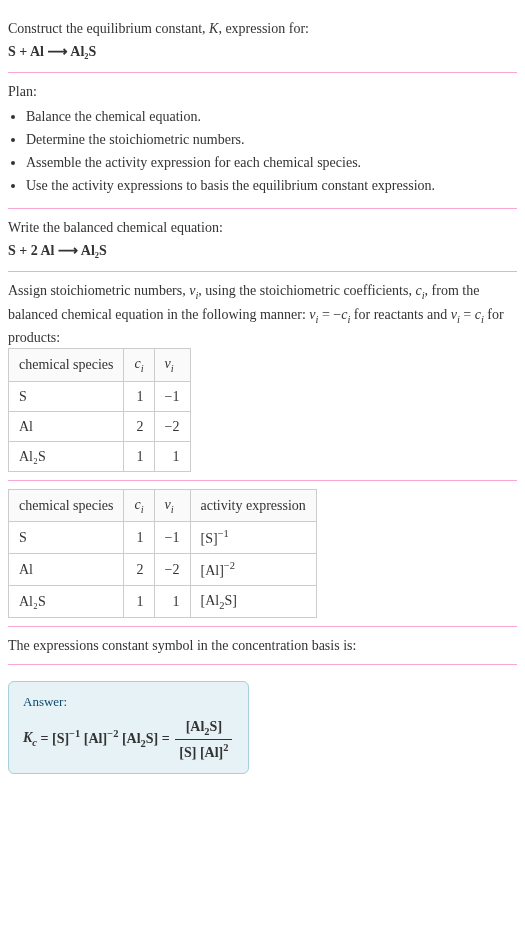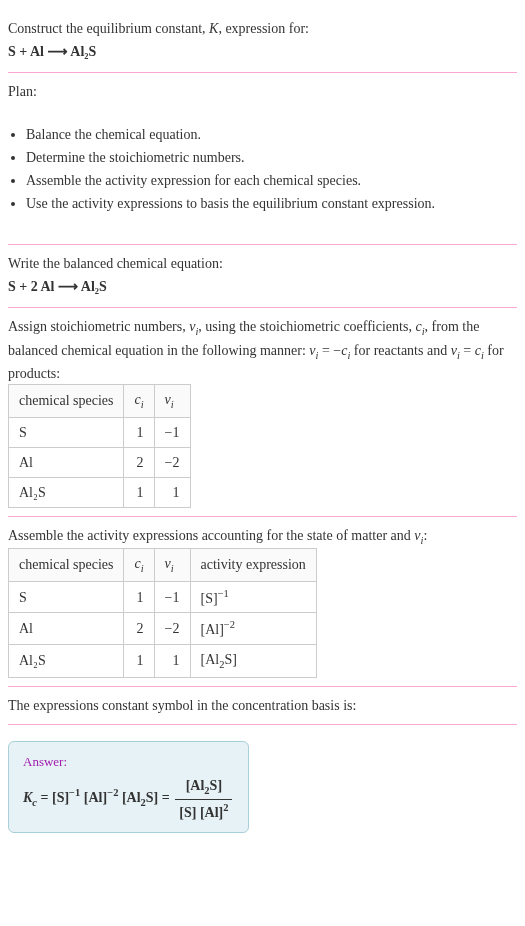--- a/index.html
+++ b/index.html
@@ -36,37 +36,37 @@
   }
   .answer-box {
     background: #e6f2f5;
     border: 1px solid #a8d0d8;
     border-radius: 6px;
     padding: 10px 14px;
     margin-top: 8px;
     display: inline-block;
   }
   .answer-label {
-    color: #a21caf;
+    color: #0c4a6e;
     font-size: 13px;
     margin-bottom: 4px;
   }
   .sub { vertical-align: sub; font-size: 0.75em; }
   .sup { vertical-align: super; font-size: 0.75em; }
   .ital { font-style: italic; }
   .frac {
     display: inline-block;
     text-align: center;
     vertical-align: middle;
     margin: 0 2px;
   }
   .frac .num { border-bottom: 1px solid #333; padding: 0 4px; display:block;}
   .frac .den { padding: 0 4px; display:block;}
   .eq-line { margin: 2px 0; }
-  ul.plan { margin: 22px 0; padding-left: 18px; }
+  ul.plan { margin: 4px 0; padding-left: 18px; }
   ul.plan li { margin: 2px 0; }
   .math { font-family: Georgia, serif; font-weight: bold; }
 </style>
 </head>
 <body>
 
 <div class="section">
   <div class="eq-line">
     Construct the equilibrium constant, <span class="ital">K</span>, expression for:
   </div>
@@ -112,23 +112,20 @@
     <tr>
       <td>Al₂S</td>
       <td class="num">1</td>
       <td class="num">1</td>
     </tr>
   </tbody>
     </table>
 </div>
 
 <div class="section">
-  <div>
-    Assemble the activity expressions accounting for the state of matter and <span class="ital">ν<span class="sub">i</span></span>:
-  </div>
   <table>
     <tbody>
         <tr>
       <th>chemical species</th>
       <th><span class="ital">c<span class="sub">i</span></span></th>
       <th><span class="ital">ν<span class="sub">i</span></span></th>
       <th>activity expression</th>
     </tr>
     <tr>
       <td>S</td>

